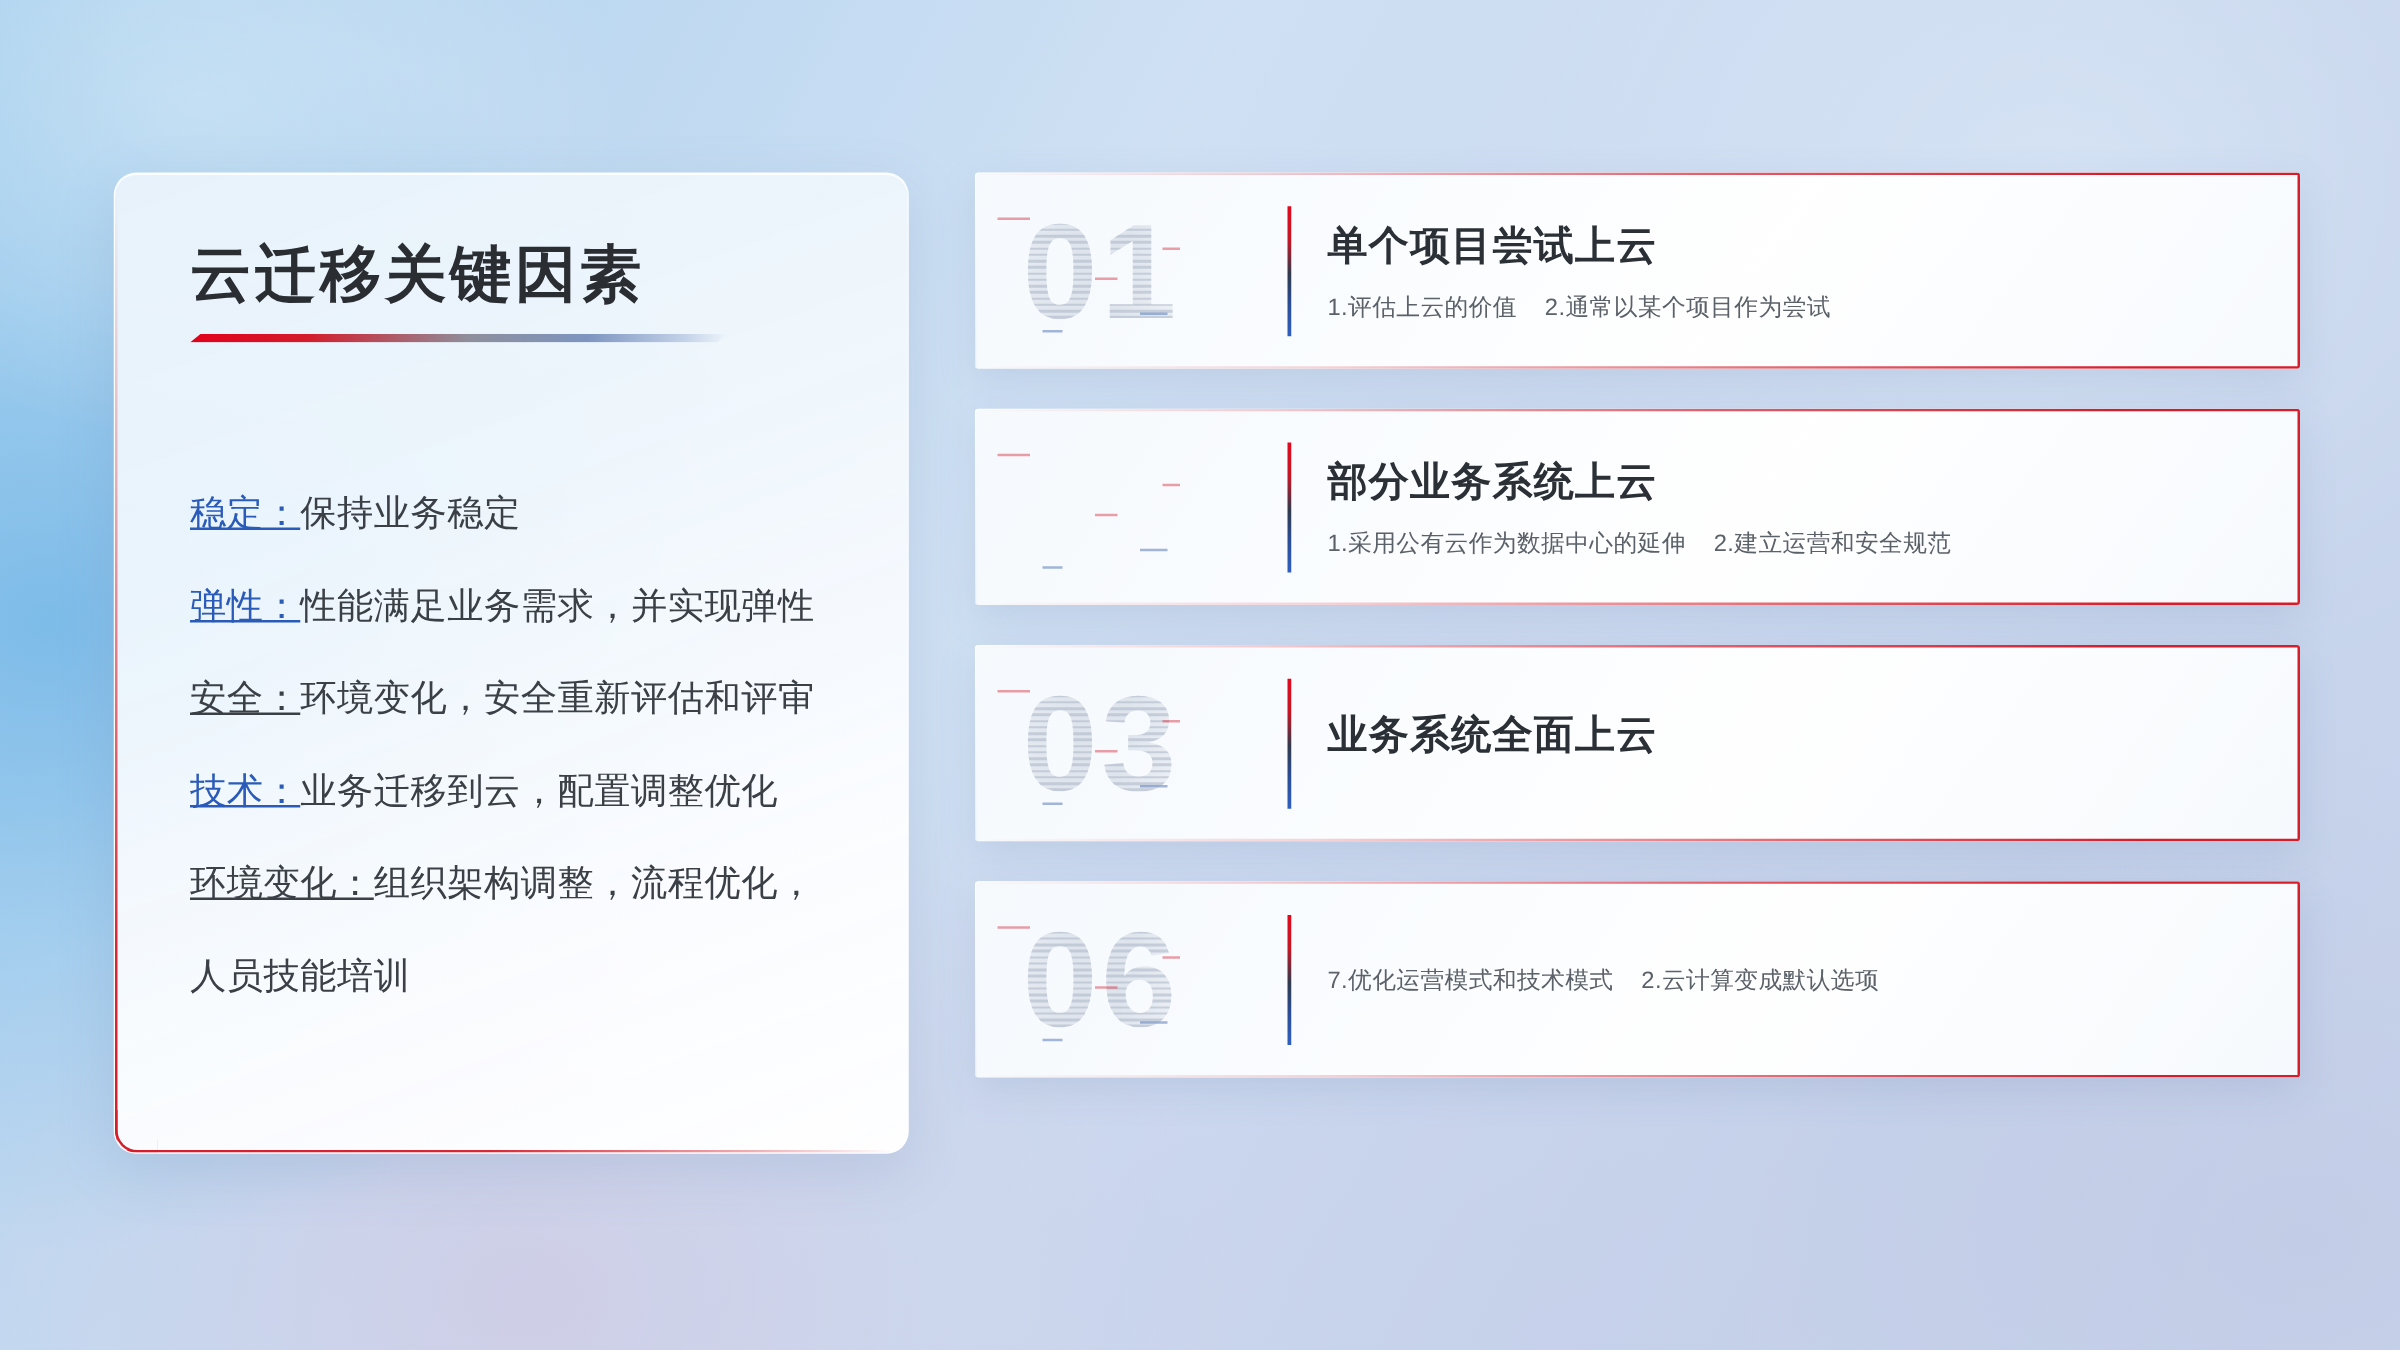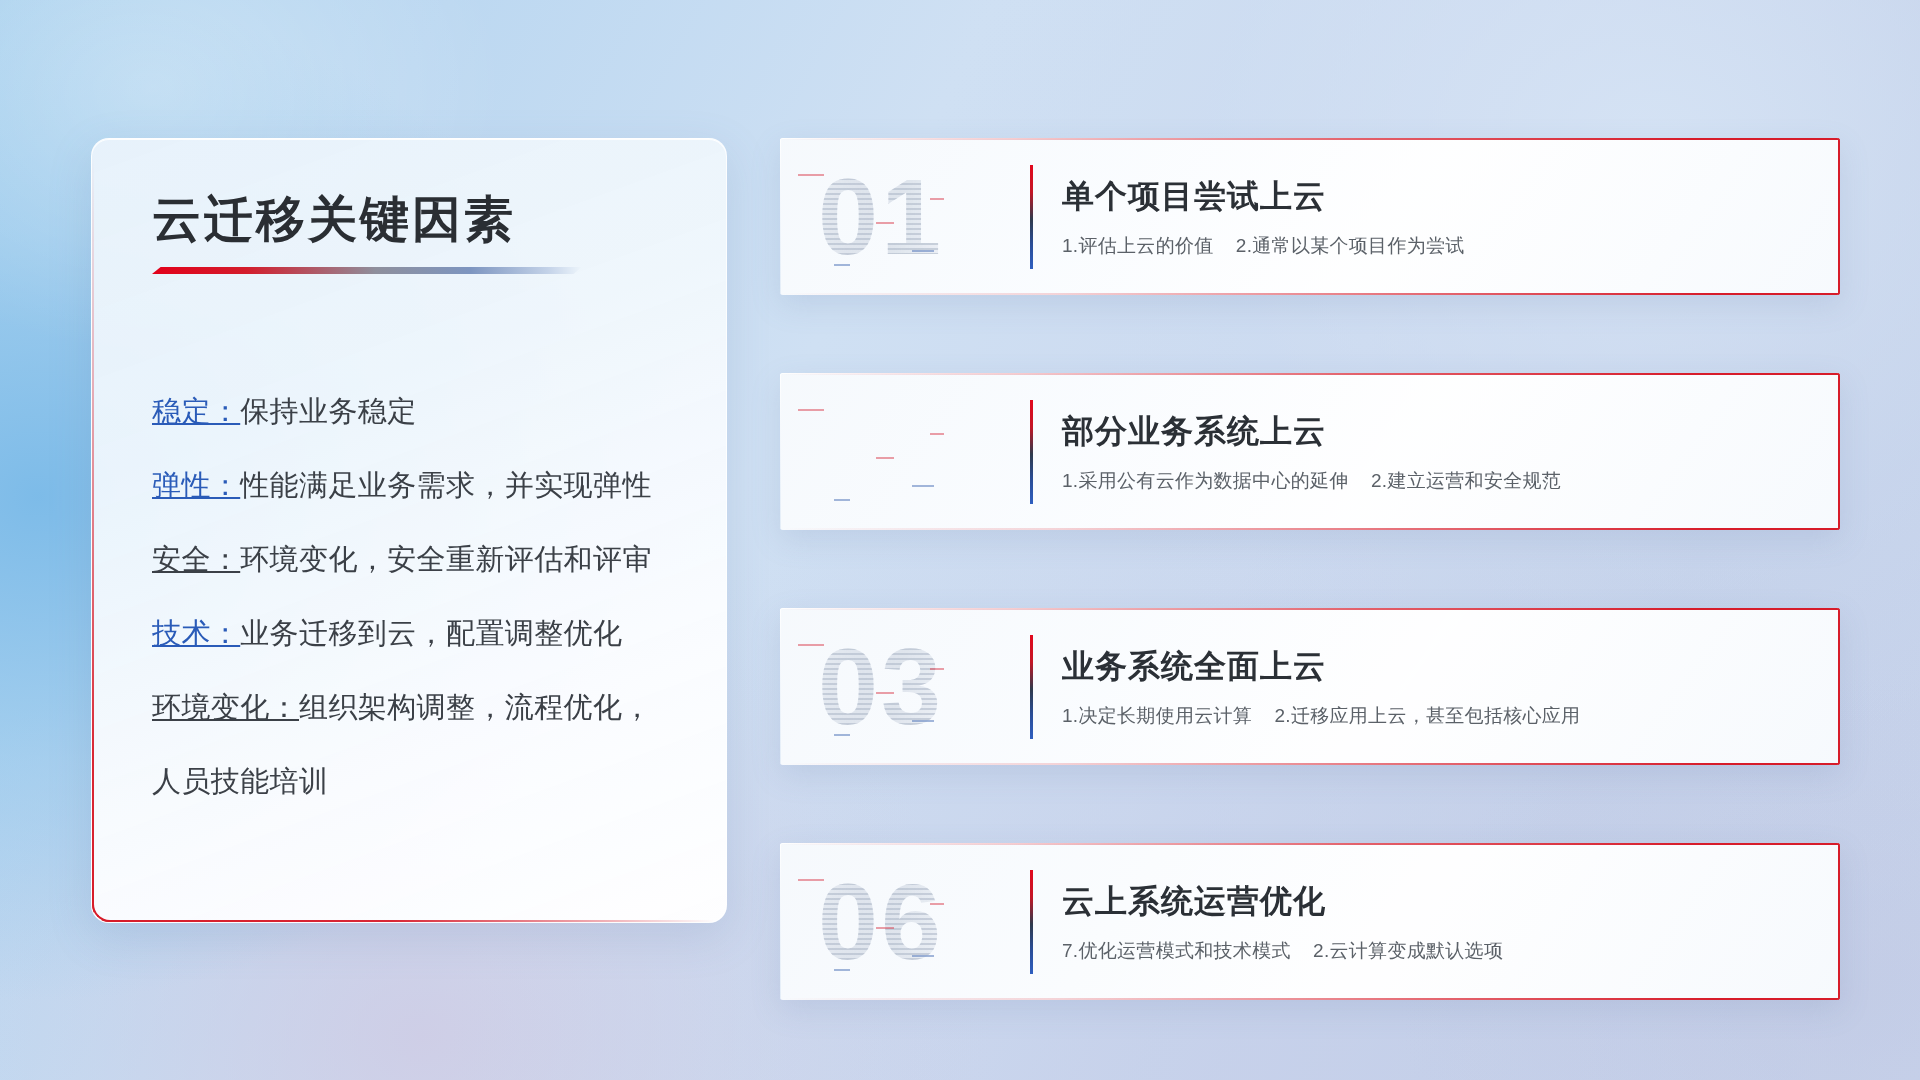--- a/index.html
+++ b/index.html
@@ -118,21 +118,21 @@
   
   #cards {
     position: absolute;
     left: 780px;
     top: 138px;
     width: 1060px;
   }
   .card {
     position: relative;
     height: 157px;
-    margin-bottom: 78px;
+    margin-bottom: 32px;
     border-radius: 3px;
     background:
       linear-gradient(125deg, rgba(247,250,253,0.97) 0%, rgba(251,253,255,0.97) 30%, rgba(255,255,255,0.99) 58%, rgba(248,251,254,0.97) 100%);
     box-shadow:
       0 10px 30px rgba(104,131,171,0.17),
       0 1px 0 rgba(255,255,255,0.9) inset;
     overflow: hidden;
   }
   .card:last-child { margin-bottom: 0; }
 
@@ -299,37 +299,35 @@
           <div class="card-num">03</div>
           <div class="glitch-a" style="left: 18px; top: 36px; width: 26px;"></div>
           <div class="glitch-a" style="left: 96px; top: 84px; width: 18px;"></div>
           <div class="glitch-b" style="left: 132px; top: 112px; width: 22px;"></div>
           <div class="glitch-a" style="left: 150px; top: 60px; width: 14px;"></div>
           <div class="glitch-b" style="left: 54px; top: 126px; width: 16px;"></div>
         </div>
         <div class="card-divider"></div>
         <div class="card-body">
           <div class="card-title">业务系统全面上云</div>
-          <div class="card-sub">1.决定长期使用云计算    2.迁移应用上云，甚至包括核心应用</div>
         </div>
       </article>
       <article class="card">
         <div class="frame-top"></div>
         <div class="frame-right"></div>
         <div class="frame-bottom"></div>
         <div class="frame-left"></div>
         <div class="card-num-wrap">
           <div class="card-num">06</div>
           <div class="glitch-a" style="left: 18px; top: 36px; width: 26px;"></div>
           <div class="glitch-a" style="left: 96px; top: 84px; width: 18px;"></div>
           <div class="glitch-b" style="left: 132px; top: 112px; width: 22px;"></div>
           <div class="glitch-a" style="left: 150px; top: 60px; width: 14px;"></div>
           <div class="glitch-b" style="left: 54px; top: 126px; width: 16px;"></div>
         </div>
         <div class="card-divider"></div>
         <div class="card-body">
-          <div class="card-title">云上系统运营优化</div>
           <div class="card-sub">7.优化运营模式和技术模式    2.云计算变成默认选项</div>
         </div>
       </article>
     </section>
 
 </div>
 
 </body></html>

